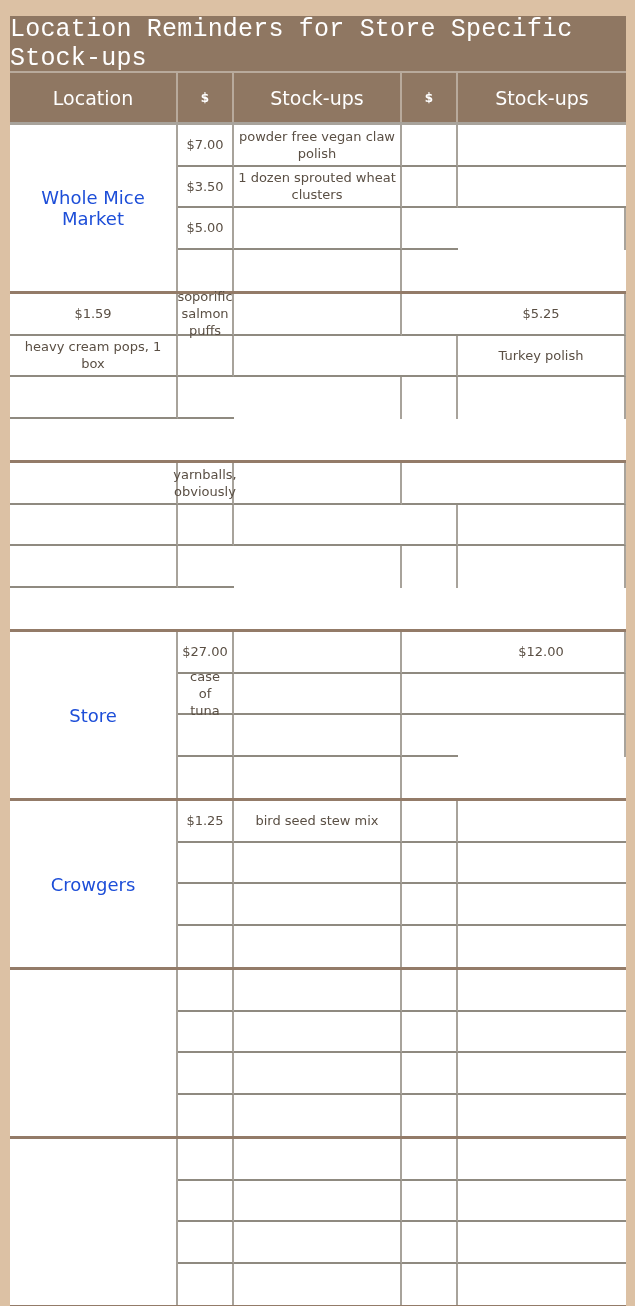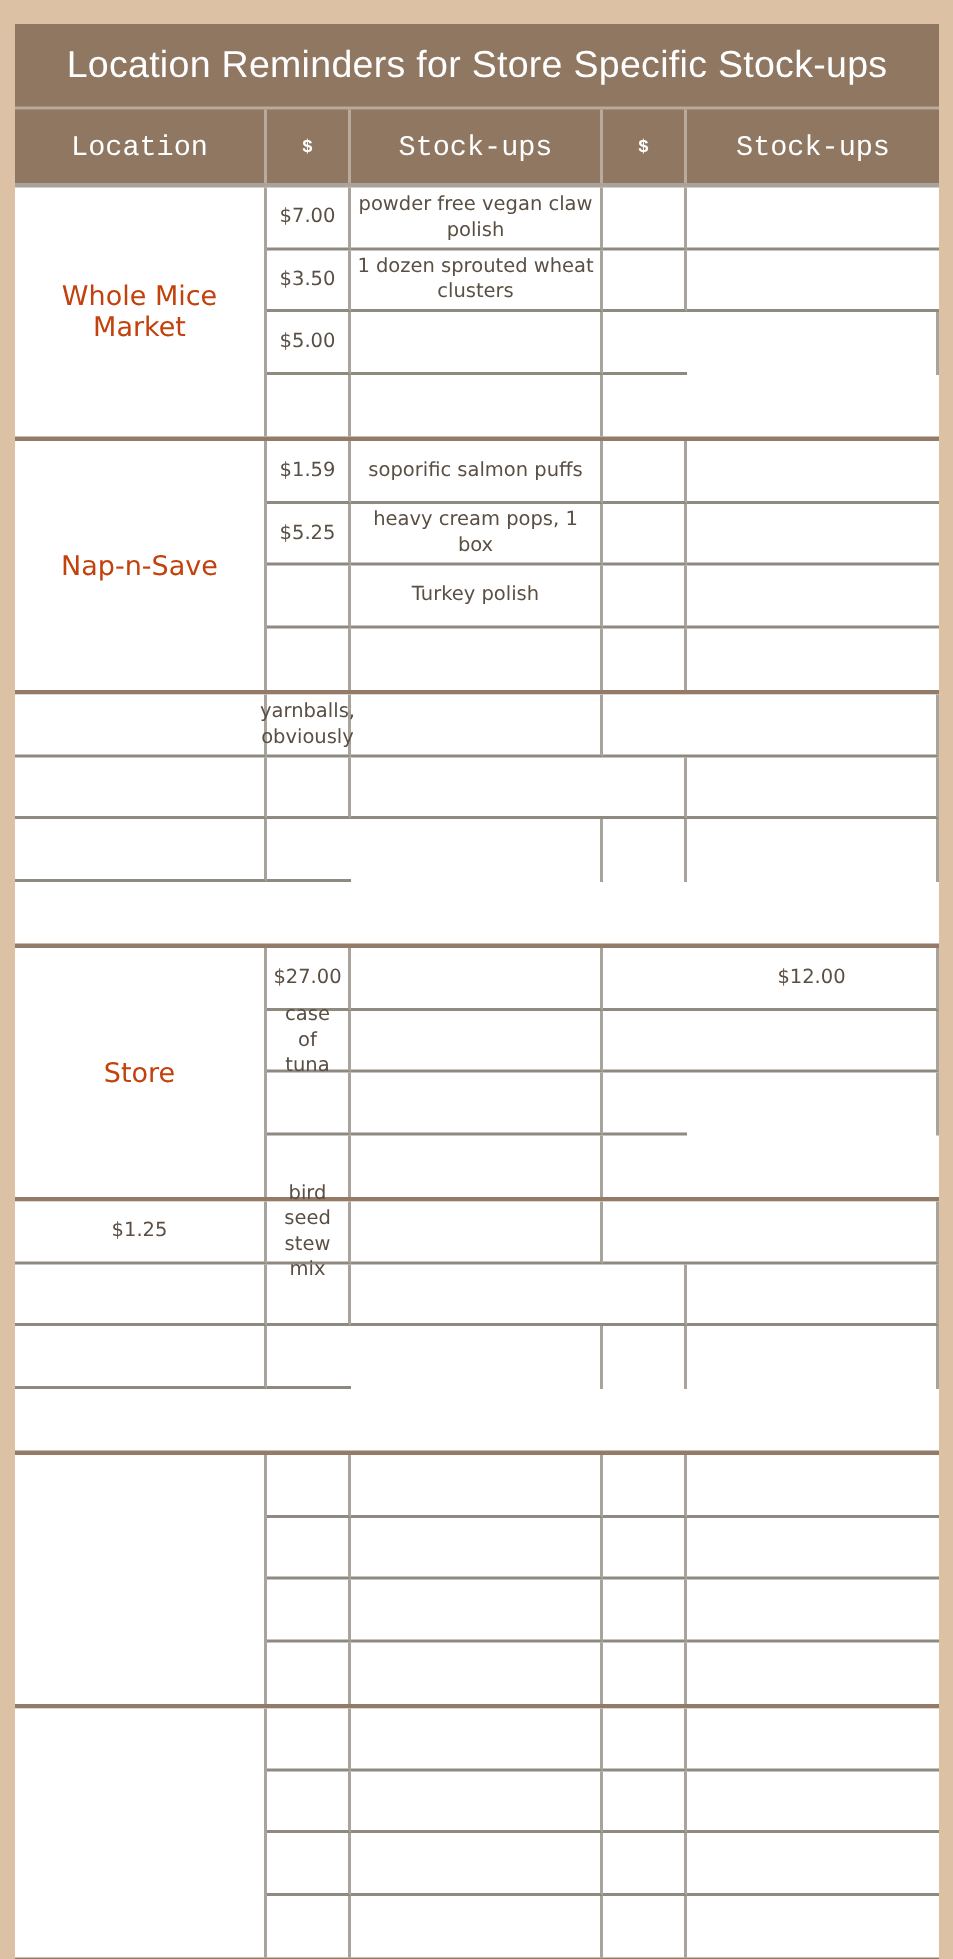--- a/index.html
+++ b/index.html
@@ -8,44 +8,43 @@
     background: #dcc1a4;
     font-family: "DejaVu Sans", sans-serif;
     position: relative;
   }
   .sheet {
     position: absolute; left: 10px; top: 16px; width: 616px;
   }
   .title-bar {
     height: 55px; background: #8f7762; color: #fff;
     display: flex; align-items: center; justify-content: center;
-    font-family: Liberation Sans, sans-serif; font-size: 25px;
+    font-family: Liberation Mono, monospace; font-size: 25px;
     letter-spacing: 0.2px;
     border-bottom: 2px solid #b8aa9c;
   }
   .header-row {
     display: grid; grid-template-columns: 168px 56px 168px 56px 168px;
     height: 49px; background: #8f7762; color: #fff;
     border-bottom: 3px solid #a8a39b;
-    font-family: Liberation Mono, monospace;
   }
   .header-row > div {
     display: flex; align-items: center; justify-content: center;
     font-size: 19px; border-right: 2px solid #b8aa9c;
   }
   .header-row > div:last-child { border-right: none; }
   .header-row .dollar { font-size: 12px; font-weight: bold; }
   .group {
     display: grid; grid-template-columns: 168px 56px 168px 56px 168px;
     background: #fff; height: 166px;
     border-bottom: 3px solid #937b68;
   }
   .loc {
     grid-row: 1 / span 4; display: flex; align-items: center; justify-content: center;
-    text-align: center; font-size: 18px; color: #c2410c; padding: 14px 12px;
+    text-align: center; font-size: 18px; color: #1d4ed8; padding: 14px 12px;
     border-right: 2px solid #a8a39b;
   }
   .cell {
     display: flex; align-items: center; justify-content: center; text-align: center;
     font-size: 13px; color: #5a4f44; line-height: 17px;
     border-right: 2px solid #a8a39b; border-bottom: 2px solid #8f8a80;
     height: 40px; padding: 0 4px; box-sizing: border-box; height: 41.5px;
   }
   .cell.last { border-right: none; }
   .cell.bottom { border-bottom: none; }
@@ -75,21 +74,20 @@
         <div class="cell last"></div>
         <div class="cell">$5.00</div>
         <div class="cell"></div>
         <div class="cell last"></div>
         <div class="cell bottom"></div>
         <div class="cell bottom"></div>
         <div class="cell bottom"></div>
         <div class="cell last bottom"></div>
       </div>
       <div class="group">
-        <div class="loc">Nap-n-Save</div>
         <div class="cell">$1.59</div>
         <div class="cell">soporific salmon puffs</div>
         <div class="cell"></div>
         <div class="cell last"></div>
         <div class="cell">$5.25</div>
         <div class="cell">heavy cream pops, 1 box</div>
         <div class="cell"></div>
         <div class="cell last"></div>
         <div class="cell"></div>
         <div class="cell">Turkey polish</div>
@@ -130,20 +128,21 @@
         <div class="cell"></div>
         <div class="cell"></div>
         <div class="cell"></div>
         <div class="cell last"></div>
         <div class="cell bottom"></div>
         <div class="cell bottom"></div>
         <div class="cell bottom"></div>
         <div class="cell last bottom"></div>
       </div>
       <div class="group">
+        <div class="loc">Crowgers</div>
         <div class="cell">$1.25</div>
         <div class="cell">bird seed stew mix</div>
         <div class="cell"></div>
         <div class="cell last"></div>
         <div class="cell"></div>
         <div class="cell"></div>
         <div class="cell"></div>
         <div class="cell last"></div>
         <div class="cell"></div>
         <div class="cell"></div>

